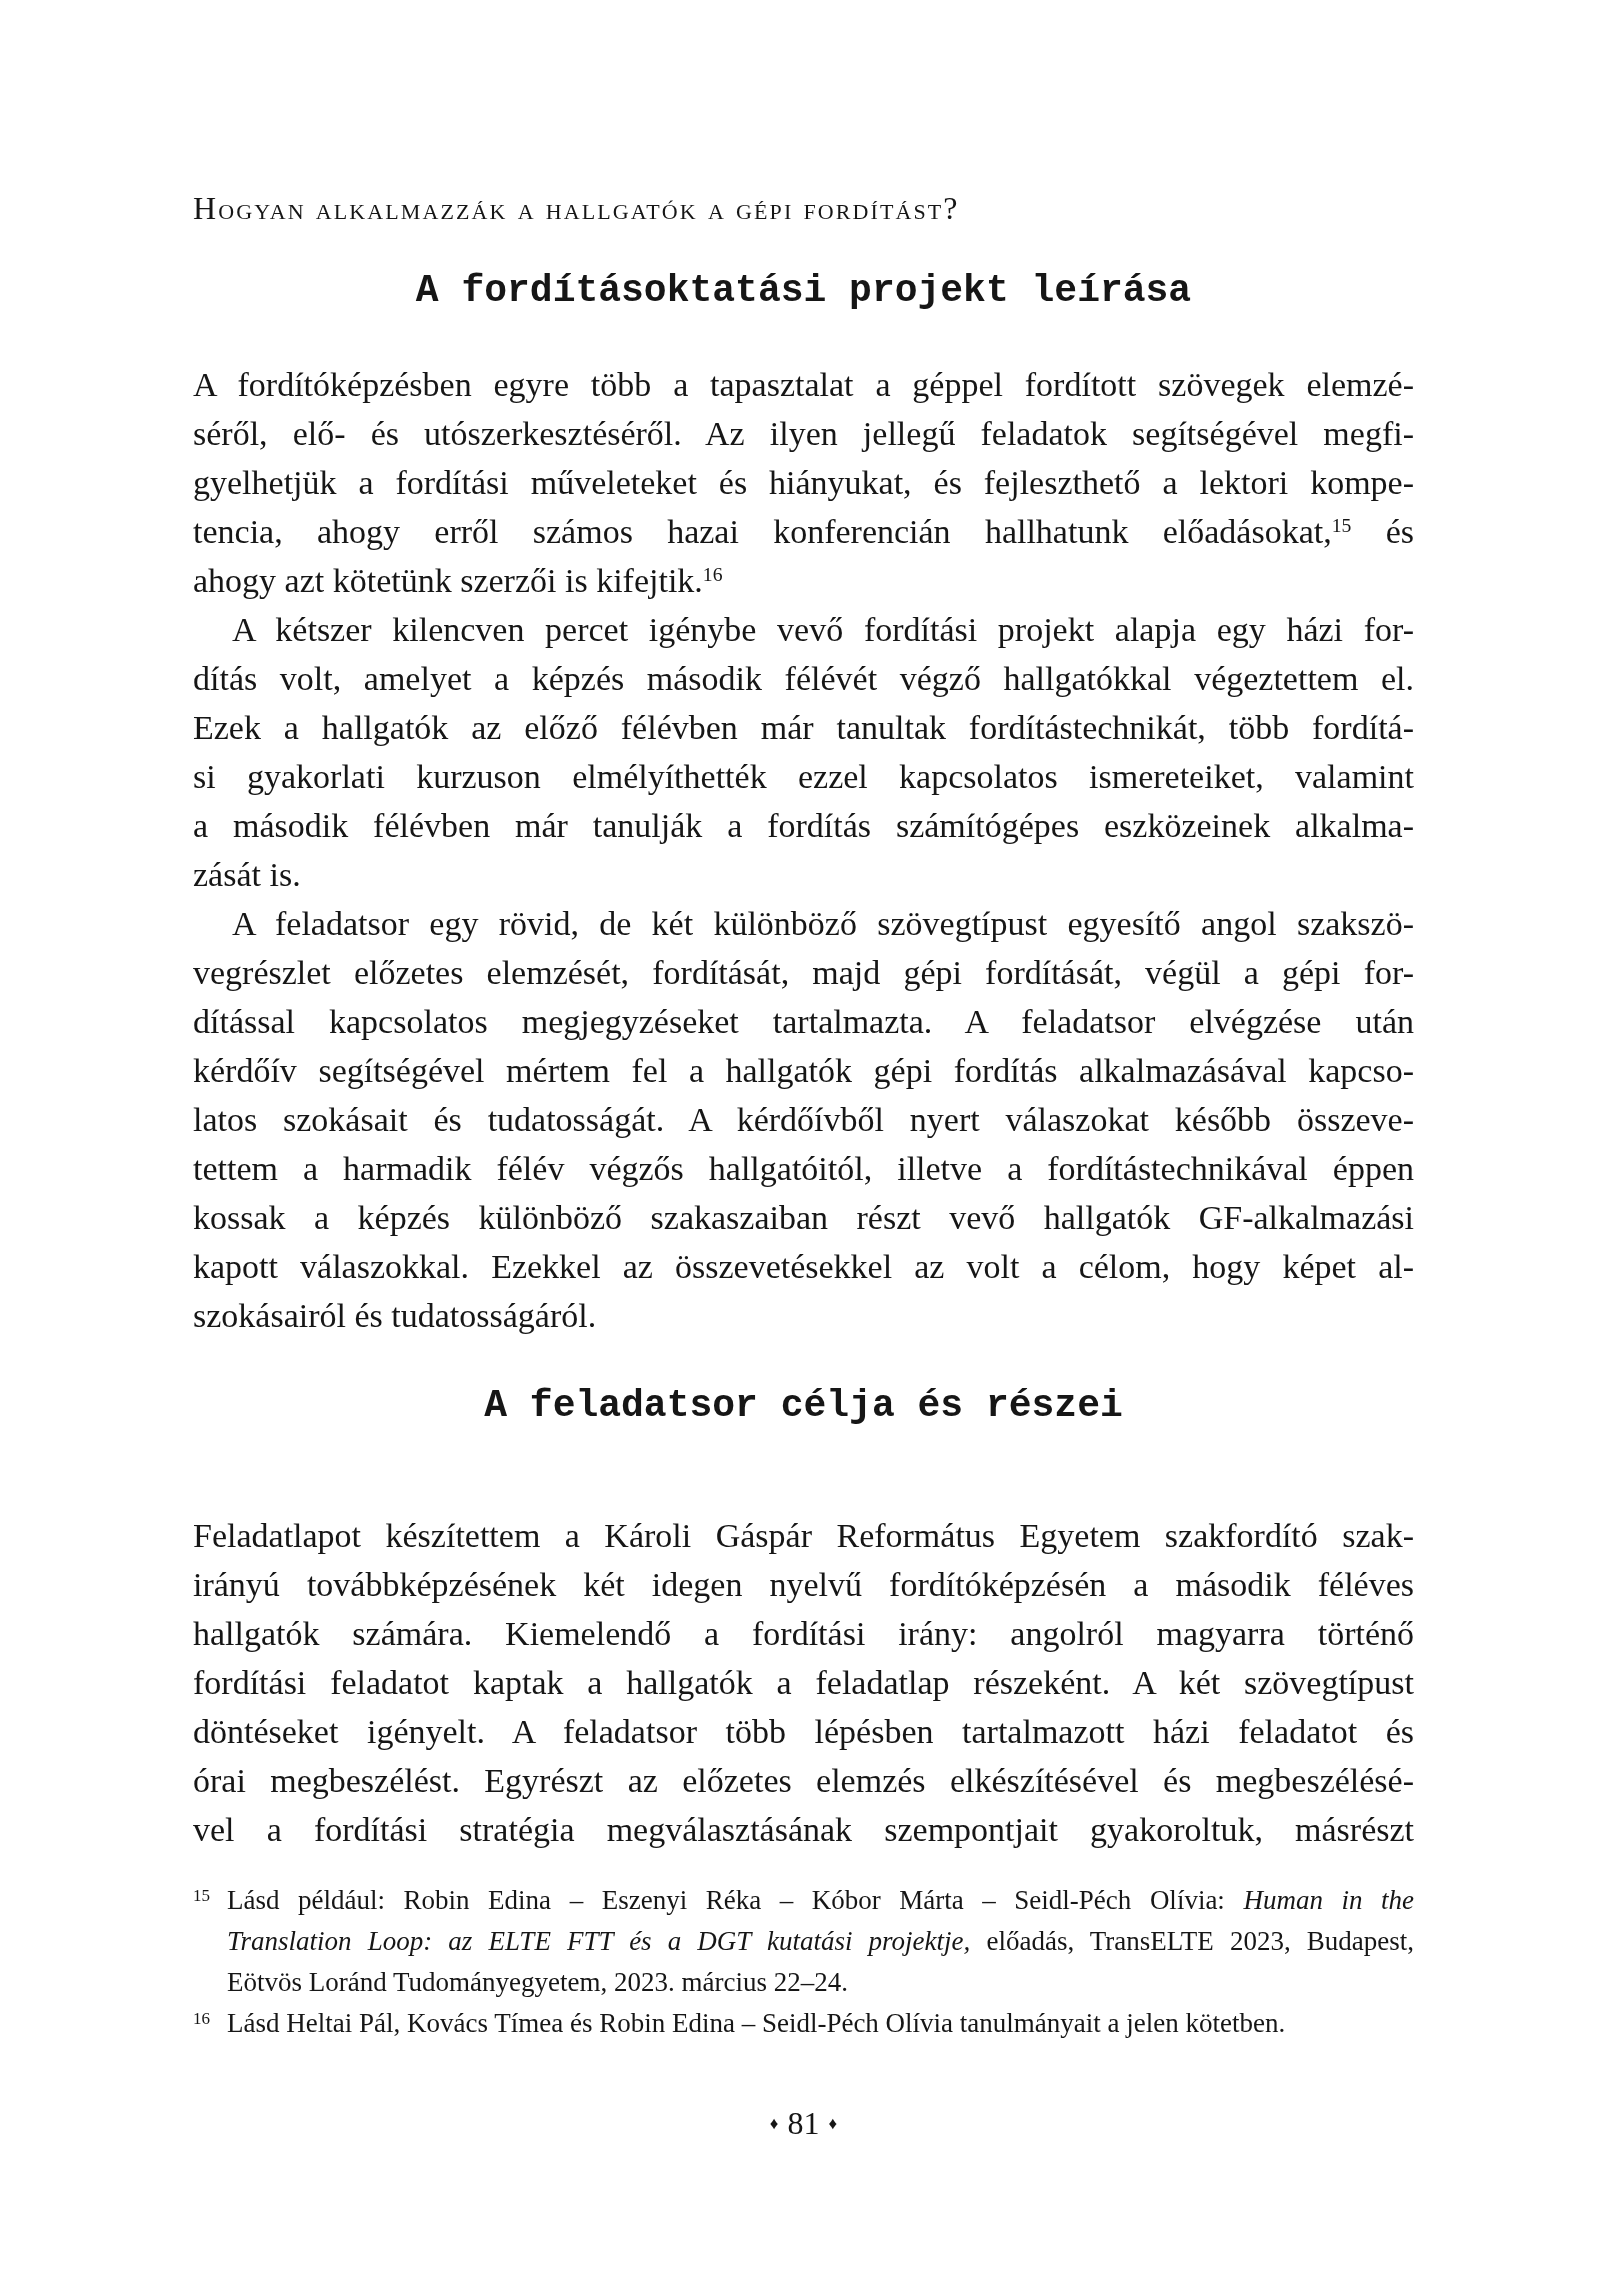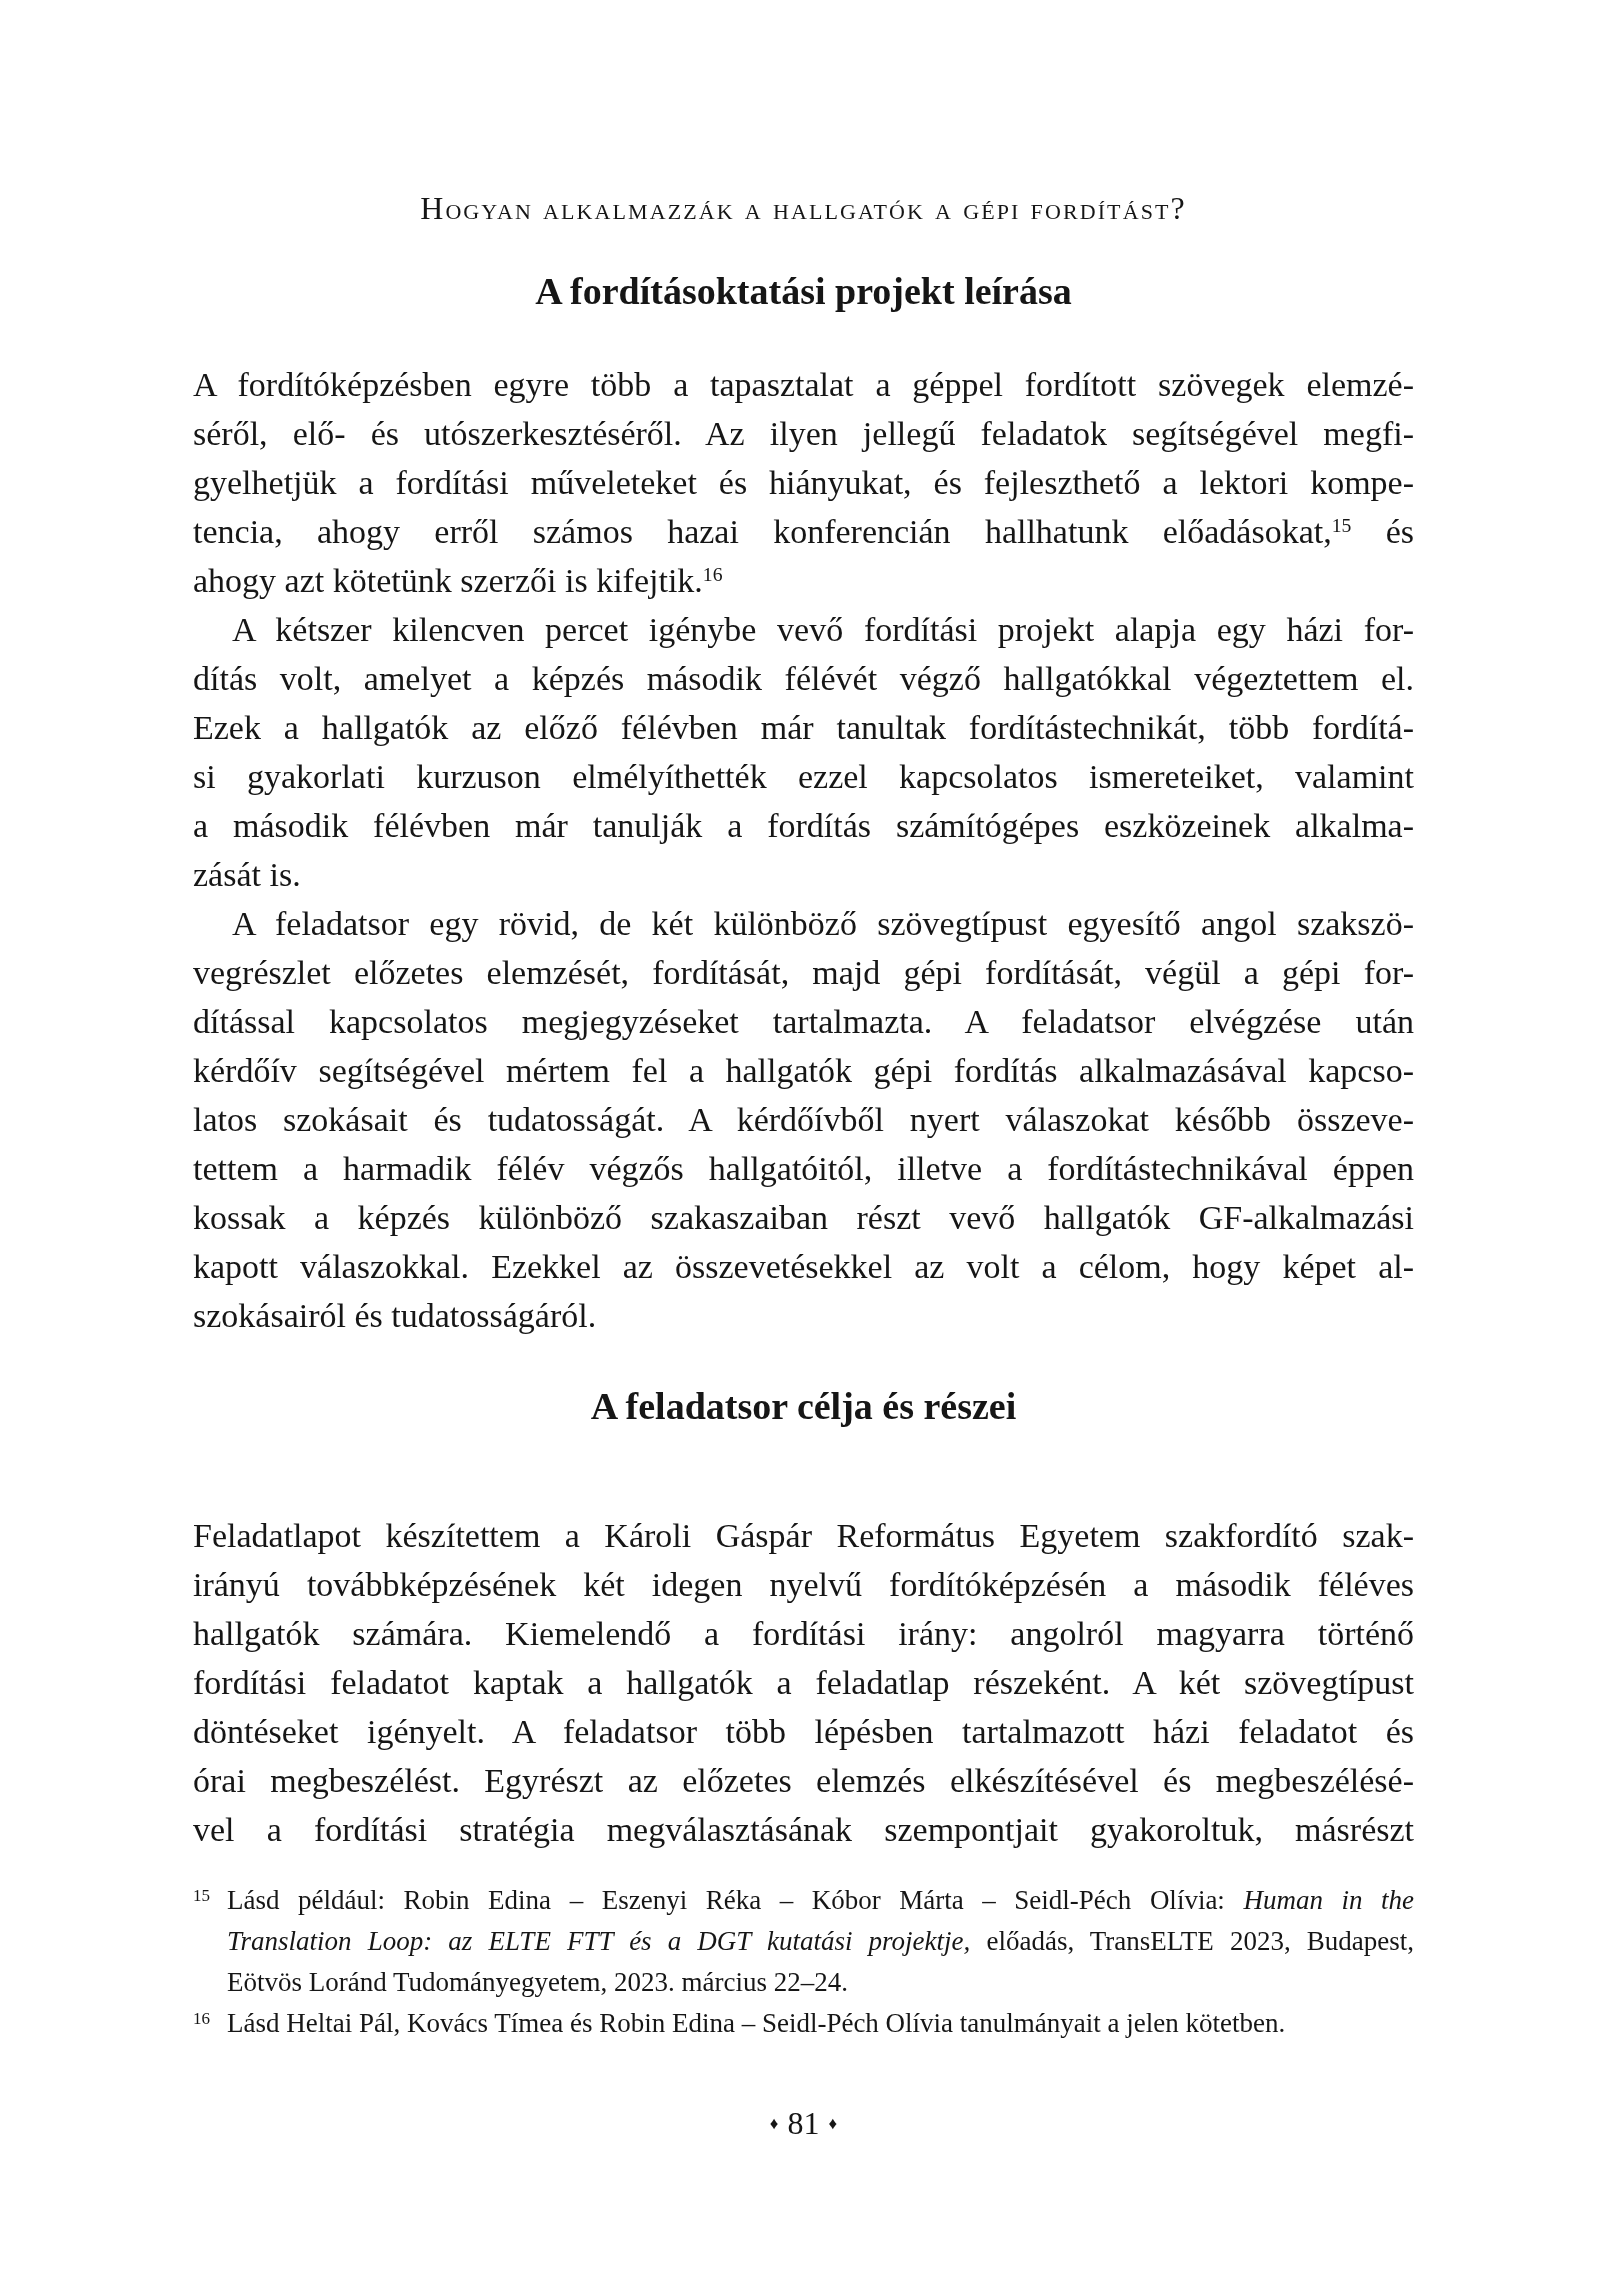--- a/index.html
+++ b/index.html
@@ -15,32 +15,32 @@
     background: #ffffff;
     overflow: hidden;
   }
   .column {
     position: absolute;
     left: 193px; top: 0;
     width: 1221px;
   }
   .running-head {
     margin-top: 189px;
-    text-align: center;
     font-variant: small-caps;
     letter-spacing: 2.1px;
     font-size: 32px;
     line-height: 38px;
   }
   .section-title {
     margin: 0;
     text-align: center;
     font-weight: bold;
     font-size: 38px;
     line-height: 46px;
+    font-family: Liberation Mono, monospace;
   }
   .title-1 { margin-top: 41px; }
   .title-2 { margin-top: 43px; }
   .body-text { font-size: 34px; line-height: 49px; }
   .body-1 { margin-top: 46px; }
   .body-2 { margin-top: 82px; }
   .para { margin: 0; }
   .para.indent .line:first-child { text-indent: 39px; }
   .line {
     text-align: justify;

